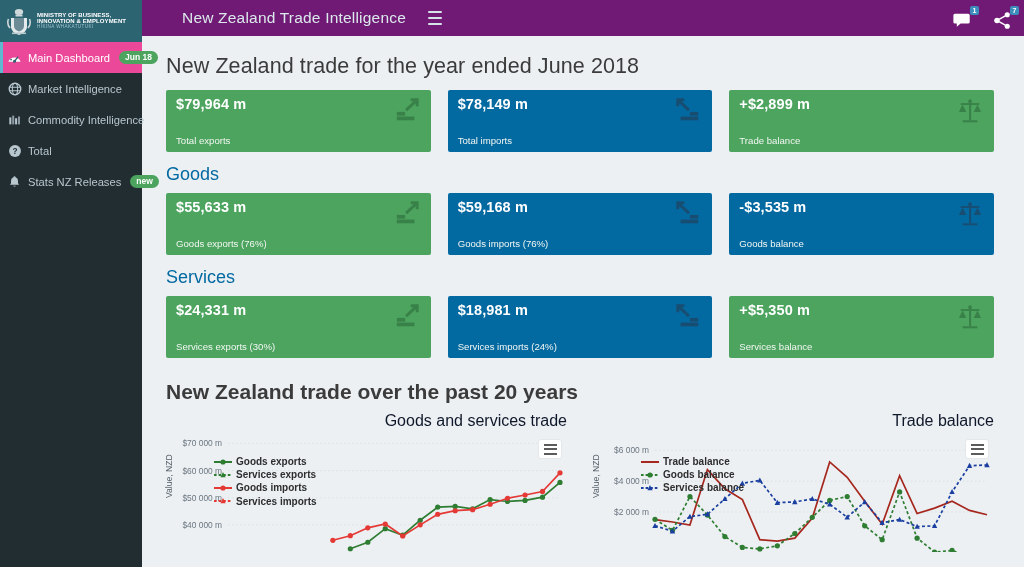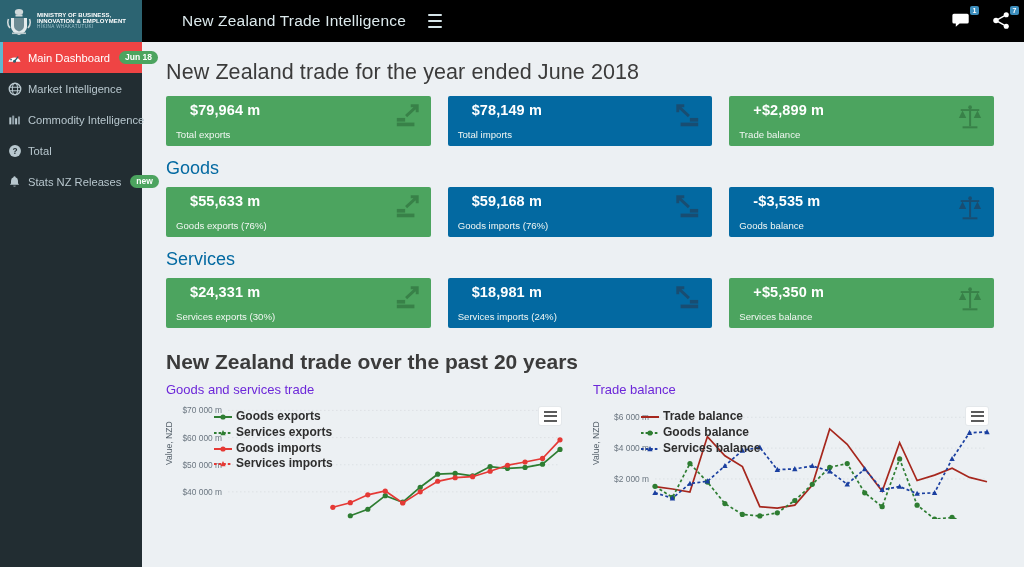--- a/index.html
+++ b/index.html
@@ -31,39 +31,39 @@
     font-size:4.6px; color:#9fc3cc; letter-spacing:.4px;
     white-space:nowrap; display:block; margin-top:1px;
   }
   .nav { padding-top:0; }
   .nav-item {
     display:flex; align-items:center; gap:6px;
     padding:8px 7px; color:#b8c7ce; font-size:11.2px;
     cursor:pointer; position:relative; white-space:nowrap;
   }
   .nav-item.active {
-    background:#ef4444; color:#fff;
+    background:#ec4899; color:#fff;
     border-left:3px solid #5fb8d0; padding-left:4px;
   }
   .nav-item .ico {
     width:15px; height:15px; flex:0 0 15px;
     display:flex; align-items:center; justify-content:center;
   }
   .nav-item svg { display:block; }
   .badge {
     font-size:8.5px; font-weight:bold; color:#fff;
     background:#4ca45f; border-radius:8px;
     padding:2px 6px; line-height:1; margin-left:3px;
   }
 
   
   .content { flex:1; height:567px; position:relative; }
   .topbar {
-    height:42px; background:#000000;
-    display:flex; align-items:center; position:relative;
+    height:36px; background:#701a75;
+    display:flex; align-items:center; position:relative;text-align:center;
   }
   .app-title {
     font-size:15.5px; color:#dce9ec; font-weight:400;
     padding-left:40px; letter-spacing:.2px;
   }
   .hamburger {
     margin-left:22px; cursor:pointer;
     width:14px; height:14px; display:flex;
     flex-direction:column; justify-content:space-between;
   }
@@ -88,22 +88,22 @@
   h1.page-title {
     font-size:21.5px; font-weight:400; color:#3b3b3b;
     margin:4px 0 11px 0; letter-spacing:.1px;
   }
   h2.section-title {
     font-size:18px; font-weight:400; color:#0369a1;
     margin:12px 0 8px 0;
   }
   .cards { display:flex; gap:17px; }
   .card {
-    flex:1 1 0; height:50px; border-radius:2px;
-    position:relative; padding:7px 10px 0 24px; color:#fff;
+    flex:1 1 0; height:62px; border-radius:2px;
+    position:relative; padding:7px 10px 0 10px; color:#fff;
     overflow:hidden;
   }
   .card.green { background:#4ca45f; }
   .card.red   { background:#0369a1; }
   .card-value {
     font-size:14.5px; font-weight:bold; letter-spacing:.1px;
     line-height:1.1; position:relative; z-index:2;
   }
   .card-label {
     font-size:9.6px; font-weight:400; color:#f2f7f3;
@@ -112,36 +112,36 @@
   .card-icon {
     position:absolute; right:11px; top:8px;
     width:26px; height:26px; opacity:.30; z-index:1;
   }
 
   
   h2.charts-title { font-size:21px; font-weight:700; color:#3b3b3b; margin:22px 0 0 0; }
   .charts { display:flex; gap:26px; margin-top:8px; }
   .chart-box { flex:1 1 0; position:relative; height:140px; }
   .chart-title {
-    text-align:left; font-size:13px; color:#6d28d9;
+    text-align:right; font-size:16px; color:#0f172a;
     font-weight:400; margin-bottom:4px;
   }
   .chart-canvas { position:relative; height:118px; }
   .chart-canvas svg { display:block; }
   .ctx-menu {
     position:absolute; top:6px; right:6px;
     width:22px; height:18px; background:#fff;
     border-radius:2px; display:flex; flex-direction:column;
     justify-content:center; align-items:center; gap:2.5px;
     cursor:pointer; box-shadow:0 0 0 1px rgba(0,0,0,.03);
   }
   .ctx-menu span { display:block; width:13px; height:2px; background:#5b5b5b; }
   .legend {
-    position:absolute; z-index:3; left:48px; top:8px;
-    font-size:12px; font-weight:bold; color:#2e2e2e; line-height:1.32;
+    position:absolute; z-index:3; left:48px; top:21px;
+    font-size:10px; font-weight:bold; color:#2e2e2e; line-height:1.32;
   }
   .legend-row { display:flex; align-items:center; gap:4px; white-space:nowrap; }
   .legend-key { width:18px; height:8px; flex:0 0 18px; }
   .ylabel {
     position:absolute; left:-2px; top:64px;
     transform:rotate(-90deg); transform-origin:left top;
     font-size:8.6px; color:#55606a; white-space:nowrap;
   }
   .ytick { font-size:8.4px; fill:#6b7680; }
   .gridline { stroke:#d9dde1; stroke-width:.8; stroke-dasharray:1.5 2.5; }

